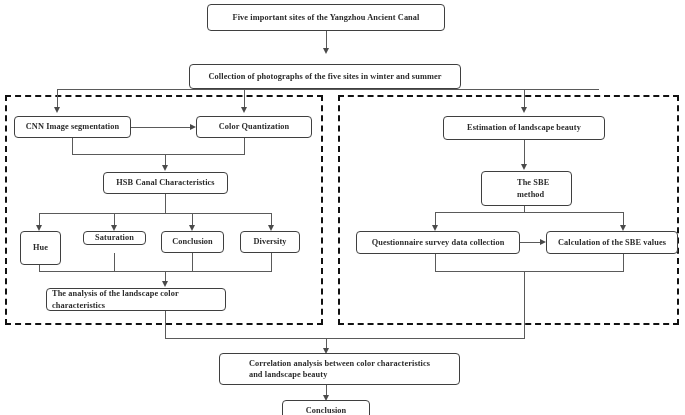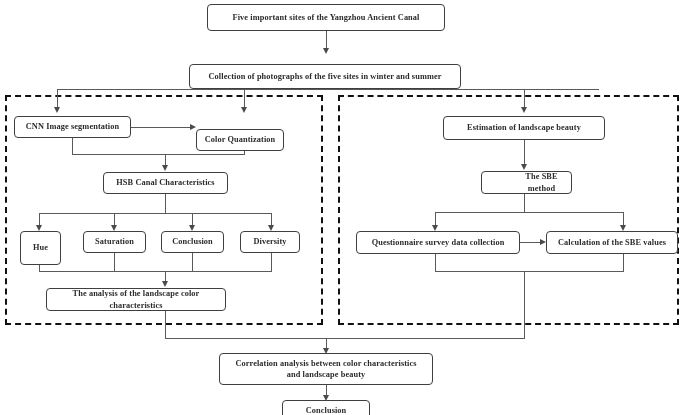--- a/index.html
+++ b/index.html
@@ -14,21 +14,20 @@
   
   .node{
     position:absolute;
     box-sizing:border-box;
     background:#ffffff;
     border:1.3px solid #3f3f3f;
     border-radius:4px;
     display:flex;
     align-items:center;
     justify-content:center;
-    text-align:center;
     color:#2b2b2b;
     font-weight:bold;
     font-size:8.3px;
     line-height:1.35;
     letter-spacing:.1px;
     z-index:4;
   }
   .node span{display:block;padding:0 5px;}
   
   .group{
@@ -93,21 +92,21 @@
   <div class="ln v" style="left:244px; top:89px; height:19px;"></div>
   <div class="arw" style="left:241px; top:107px;"></div>
 
   <div class="ln v" style="left:524px; top:89px; height:19px;"></div>
   <div class="arw" style="left:521px; top:107px;"></div>
 
   <div class="node" style="left:14px; top:116px; width:117px; height:22px;">
     <span>CNN Image segmentation</span>
   </div>
 
-  <div class="node" style="left:196px; top:129px; width:88px; height:22px;">
+  <div class="node" style="left:196px; top:116px; width:116px; height:22px;">
     <span>Color Quantization</span>
   </div>
 
   <div class="ln h" style="left:131px; top:126.5px; width:59px;"></div>
   <div class="arw-r" style="left:190px; top:123.5px;"></div>
 
   <div class="ln v" style="left:72px; top:138px; height:16px;"></div>
   <div class="ln v" style="left:244px; top:138px; height:16px;"></div>
   <div class="ln h" style="left:72px; top:154px; width:173px;"></div>
   <div class="ln v" style="left:164.5px; top:154px; height:12px;"></div>
@@ -128,21 +127,21 @@
 
   <div class="ln v" style="left:192px; top:213px; height:13px;"></div>
   <div class="arw" style="left:189px; top:225px;"></div>
 
   <div class="ln v" style="left:271px; top:213px; height:13px;"></div>
   <div class="arw" style="left:268px; top:225px;"></div>
 
   <div class="node" style="left:20px; top:231px; width:41px; height:34px;">
     <span>Hue</span>
   </div>
-  <div class="node" style="left:83px; top:231px; width:63px; height:22px;">
+  <div class="node" style="left:83px; top:231px; width:63px; height:14px;">
     <span>Saturation</span>
   </div>
   <div class="node" style="left:161px; top:231px; width:63px; height:22px;">
     <span>Conclusion</span>
   </div>
   <div class="node" style="left:240px; top:231px; width:60px; height:22px;">
     <span>Diversity</span>
   </div>
 
   <div class="ln v" style="left:39px; top:253px; height:18px;"></div>
@@ -157,21 +156,21 @@
     <span>The analysis of the landscape color characteristics</span>
   </div>
 
   <div class="node" style="left:443px; top:116px; width:162px; height:24px;">
     <span>Estimation of landscape beauty</span>
   </div>
 
   <div class="ln v" style="left:524px; top:140px; height:25px;"></div>
   <div class="arw" style="left:521px; top:164px;"></div>
 
-  <div class="node" style="left:481px; top:171px; width:91px; height:23px;padding-left:30px;">
+  <div class="node" style="left:481px; top:171px; width:91px; height:35px;padding-left:30px;">
     <span>The SBE method</span>
   </div>
 
   <div class="ln v" style="left:524px; top:194px; height:18px;"></div>
   <div class="ln h" style="left:435px; top:212px; width:188px;"></div>
 
   <div class="ln v" style="left:435px; top:212px; height:14px;"></div>
   <div class="arw" style="left:432px; top:225px;"></div>
 
   <div class="ln v" style="left:623px; top:212px; height:14px;"></div>
@@ -192,21 +191,21 @@
   <div class="ln h" style="left:435px; top:271px; width:189px;"></div>
 
   <div class="ln v" style="left:164.5px; top:311px; height:27px;"></div>
 
   <div class="ln v" style="left:524px; top:271px; height:67px;"></div>
 
   <div class="ln h" style="left:164.5px; top:338px; width:360px;"></div>
   <div class="ln v" style="left:325.5px; top:338px; height:11px;"></div>
   <div class="arw" style="left:322.5px; top:348px;"></div>
 
-  <div class="node" style="left:219px; top:353px; width:214px; height:32px;">
+  <div class="node" style="left:219px; top:353px; width:241px; height:32px;">
     <span>
       <span>Correlation analysis between color characteristics</span>
       <span>and landscape beauty</span>
     </span>
   </div>
 
   <div class="ln v" style="left:325.5px; top:385px; height:11px;"></div>
   <div class="arw" style="left:322.5px; top:395px;"></div>
 
   <div class="node" style="left:282px; top:400px; width:88px; height:22px;">

